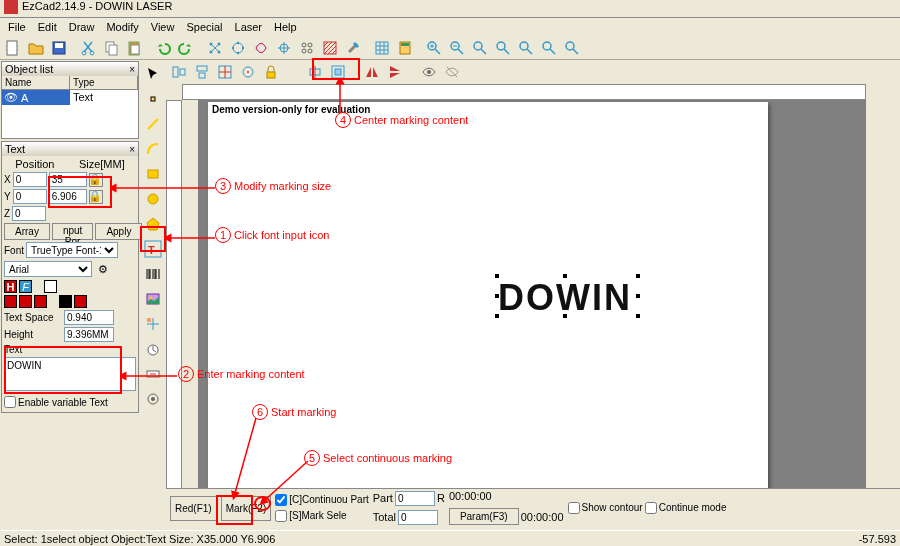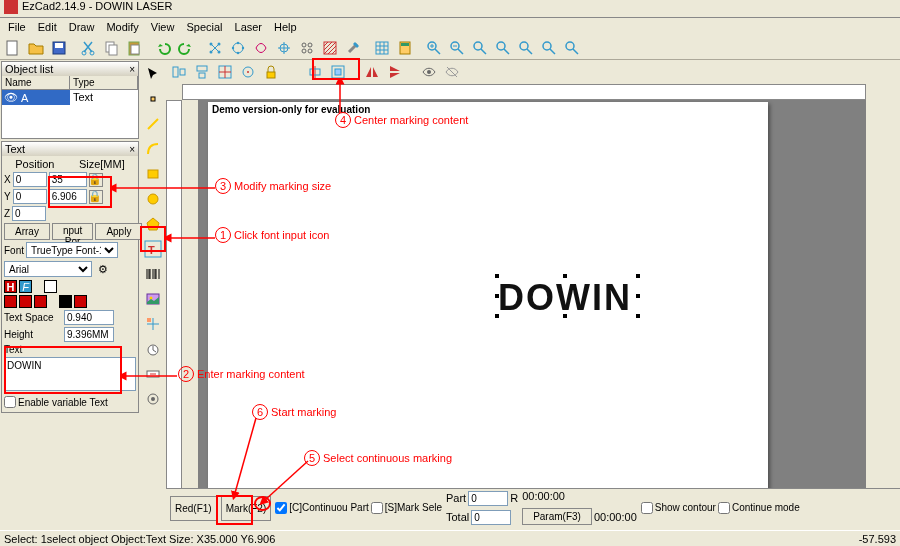--- a/index.html
+++ b/index.html
@@ -492,21 +492,21 @@
       </div>
     </div>
   </div>
 
   <div class="right-scrollers"></div>
 </div>
 
 <div class="bottom-panel">
   <button class="bbtn">Red(F1)</button>
   <button class="bbtn">Mark(F2)</button>
-  <div style="display:flex;flex-direction:row;gap:2px">
+  <div style="display:flex;flex-direction:column;gap:2px">
     <div class="row">
         <input type="checkbox" class="chk" checked="" style="">
         <label>[C]Continuou Part</label>
       </div>
     <div class="row">
         <input type="checkbox" class="chk" style="">
         <label>[S]Mark Sele</label>
       </div>
   </div>
   <div style="display:flex;flex-direction:column;gap:2px">

